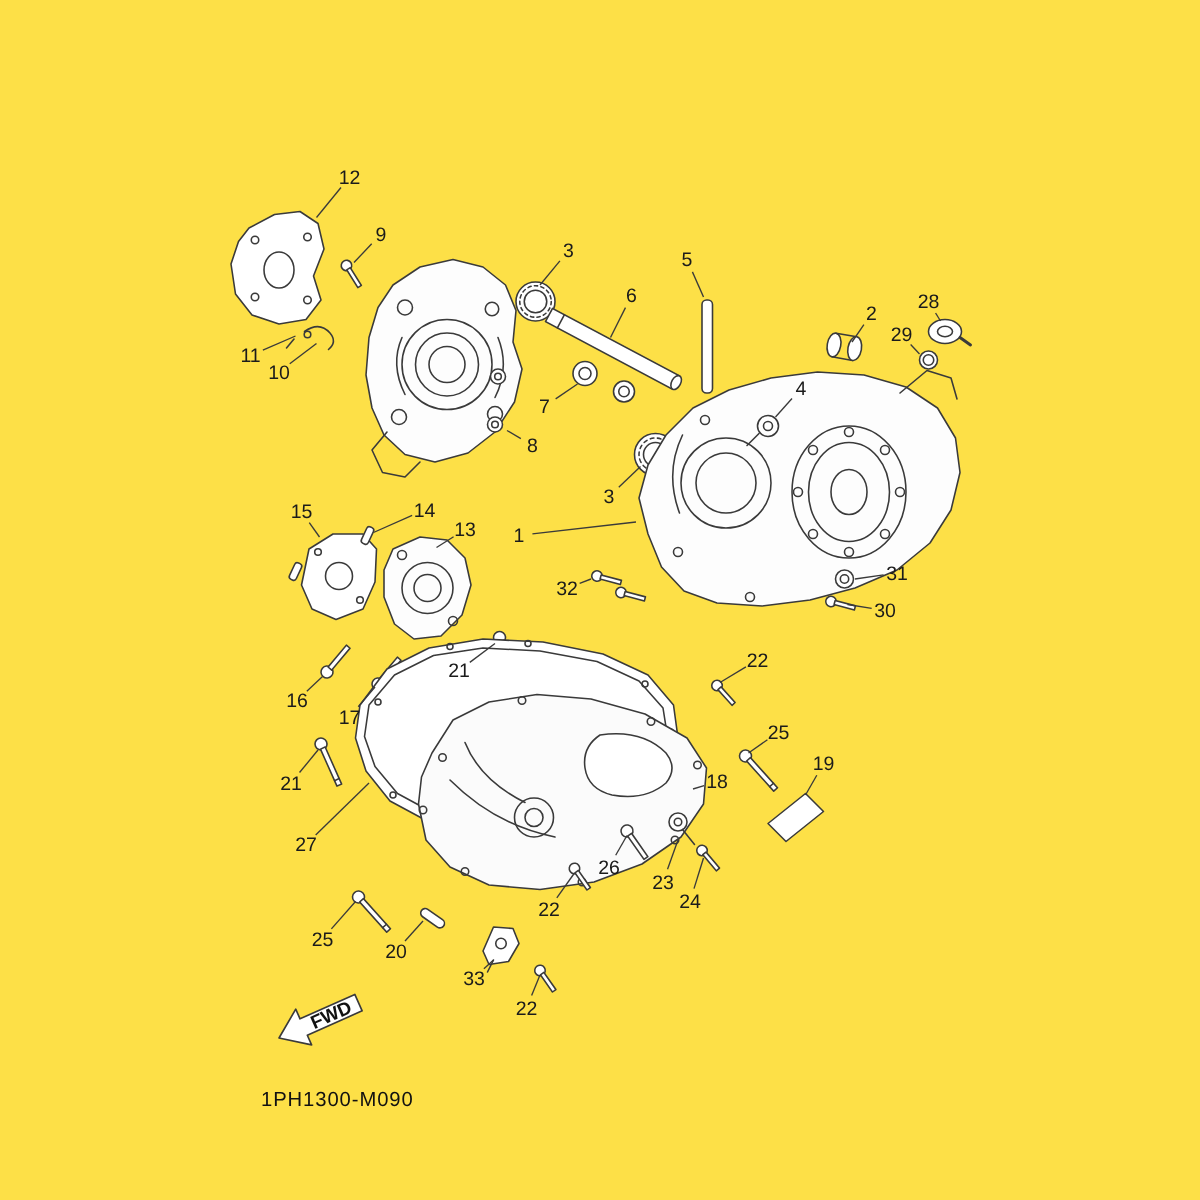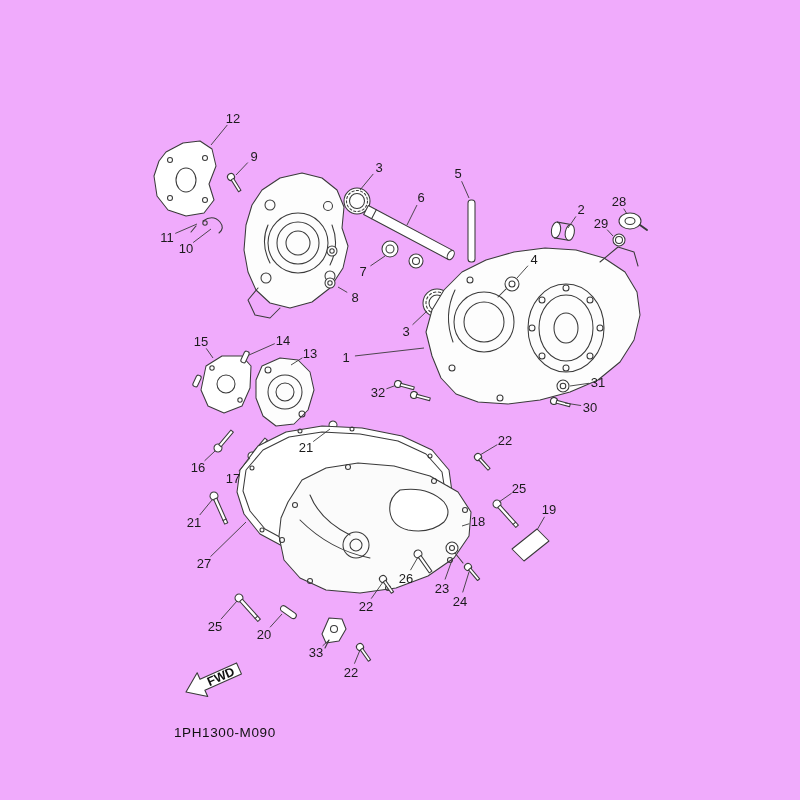--- a/index.html
+++ b/index.html
@@ -1,17 +1,17 @@
 <!DOCTYPE html>
 <html><head>
 <meta charset="utf-8">
 <style>
   html,body{margin:0;padding:0;background:#ffffff;}
   .page{
-    width:800px;height:800px;background:#f0abfc;position:relative;overflow:hidden;
+    width:800px;height:800px;background:#fde047;position:relative;overflow:hidden;
     font-family:"Liberation Sans",sans-serif;
   }
   svg{display:block;}
   .callout-label{
     font-family:"Liberation Sans",sans-serif;
     font-size:13px;fill:#1b1b1b;text-anchor:middle;
   }
   .leader{stroke:#3a3a3a;stroke-width:0.9;fill:none;}
   .code-text{
     font-family:"Liberation Sans",sans-serif;

